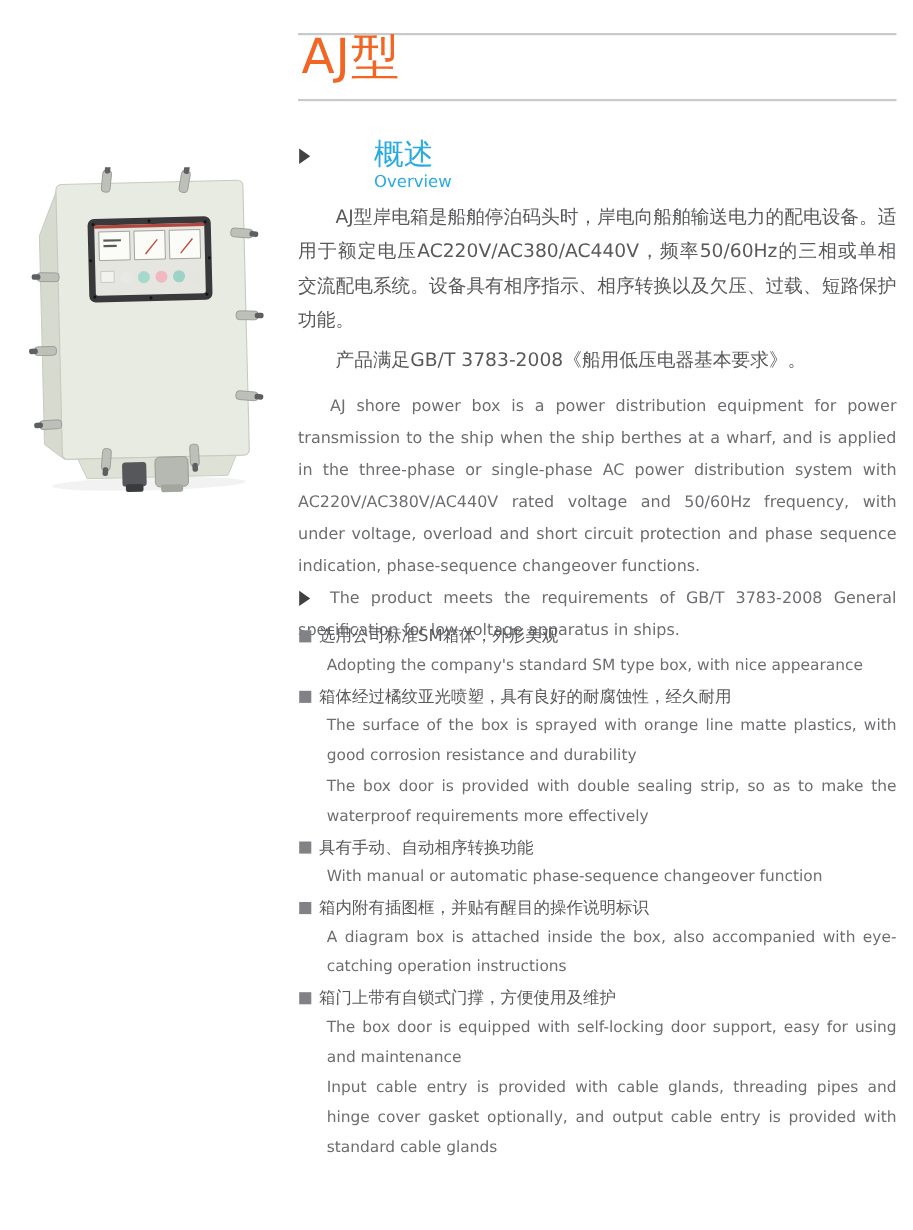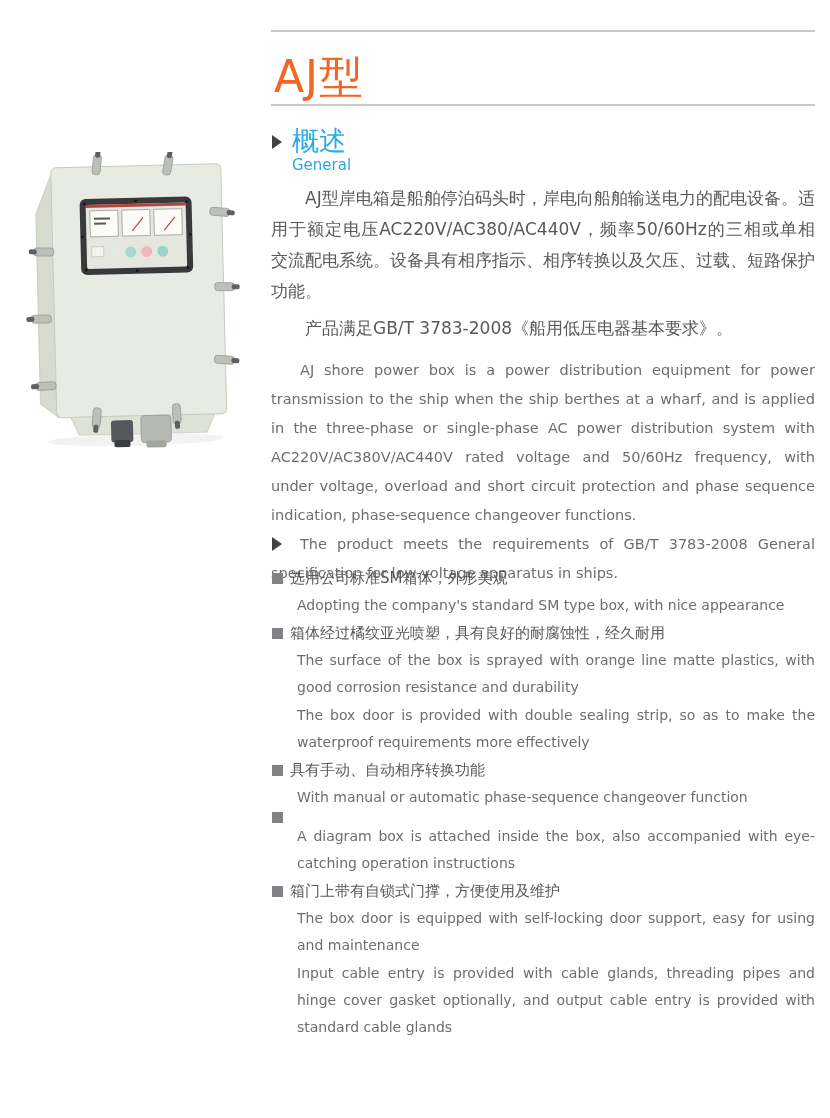--- a/index.html
+++ b/index.html
@@ -2,35 +2,35 @@
 <html><head>
 <meta charset="utf-8">
 <style>
   html,body{margin:0;padding:0;background:#ffffff;}
   .page{
     position:relative;width:830px;height:1118px;background:#ffffff;
     font-family:"DejaVu Sans","Liberation Sans",sans-serif;overflow:hidden;
   }
   
   .header-band{
-    position:absolute;left:271px;top:30px;width:544px;height:76px;
+    position:absolute;left:271px;top:30px;width:544px;height:62px;
     border-top:2px solid #c8c9cb;border-bottom:2px solid #c8c9cb;
-    box-sizing:border-box;display:flex;align-items:flex-end;padding:0 0 7px 3px;
+    box-sizing:border-box;display:flex;align-items:flex-start;padding:0 0 7px 3px;
   }
   .model{font-size:44px;line-height:0.92;color:#f26522;letter-spacing:1px;}
   .subtitle{display:flex;flex-direction:column;margin-left:9px;padding-bottom:1px;}
   .sub-cn{font-size:17px;font-weight:bold;color:#f26522;line-height:1.15;}
   .sub-en{font-size:15px;color:#f26522;line-height:1.2;}
   
   .photo{position:absolute;left:14px;top:152px;}
   
   .section{position:absolute;left:271px;width:544px;}
   .sec-overview{top:126px;}
   .sec-features{top:528px;}
-  .section-head{display:flex;align-items:flex-start;}
+  .section-head{display:flex;align-items:flex-start;gap:48px;}
   .tri{width:0;height:0;border-left:10px solid #414042;border-top:7px solid transparent;
        border-bottom:7px solid transparent;margin:9px 10px 0 1px;flex:none;}
   .head-cn{font-size:27px;color:#29abe2;line-height:1.12;}
   .head-en{font-size:15px;color:#29abe2;line-height:1.25;}
   
   .cn-para{font-size:17px;color:#58595b;line-height:31px;text-align:justify;
            text-indent:2em;margin:6px 0 0 0;}
   .cn-para.first{margin-top:8px;}
   .en-para{font-size:14.5px;color:#6d6e71;line-height:29px;text-align:justify;
            text-indent:2em;margin:12px 0 0 0;}
@@ -118,21 +118,21 @@
 
   <header class="header-band">
     <span class="model">AJ型</span>
   </header>
 
   <section class="section sec-overview">
     <div class="section-head">
       <span class="tri"></span>
       <div>
         <div class="head-cn">概述</div>
-        <div class="head-en">General</div>
+        <div class="head-en">Overview</div>
       </div>
     </div>
     <p class="cn-para first">AJ型岸电箱是船舶停泊码头时，岸电向船舶输送电力的配电设备。适用于额定电压AC220V/AC380/AC440V，频率50/60Hz的三相或单相交流配电系统。设备具有相序指示、相序转换以及欠压、过载、短路保护功能。</p>
     <p class="cn-para">产品满足GB/T 3783-2008《船用低压电器基本要求》。</p>
     <p class="en-para">AJ shore power box is a power distribution equipment for power transmission to the ship when the ship berthes at a wharf, and is applied in the three-phase or single-phase AC power distribution system with AC220V/AC380V/AC440V rated voltage and 50/60Hz frequency, with under voltage, overload and short circuit protection and phase sequence indication, phase-sequence changeover functions.</p>
     <p class="en-para">The product meets the requirements of GB/T 3783-2008 General specification for low-voltage apparatus in ships.</p>
   </section>
 
   <section class="section sec-features">
     <div class="section-head">
@@ -159,20 +159,21 @@
       <li class="feat">
         <div class="feat-cn">
             <span class="bullet"></span>
             <span>具有手动、自动相序转换功能</span>
           </div>
         <div class="feat-en">With manual or automatic phase-sequence changeover function</div>
       </li>
       <li class="feat">
         <div class="feat-cn">
             <span class="bullet"></span>
+            <span>箱内附有插图框，并贴有醒目的操作说明标识</span>
           </div>
         <div class="feat-en">A diagram box is attached inside the box, also accompanied with eye-catching operation instructions</div>
       </li>
       <li class="feat">
         <div class="feat-cn">
             <span class="bullet"></span>
             <span>箱门上带有自锁式门撑，方便使用及维护</span>
           </div>
         <div class="feat-en">The box door is equipped with self-locking door support, easy for using and maintenance</div>
       </li>

